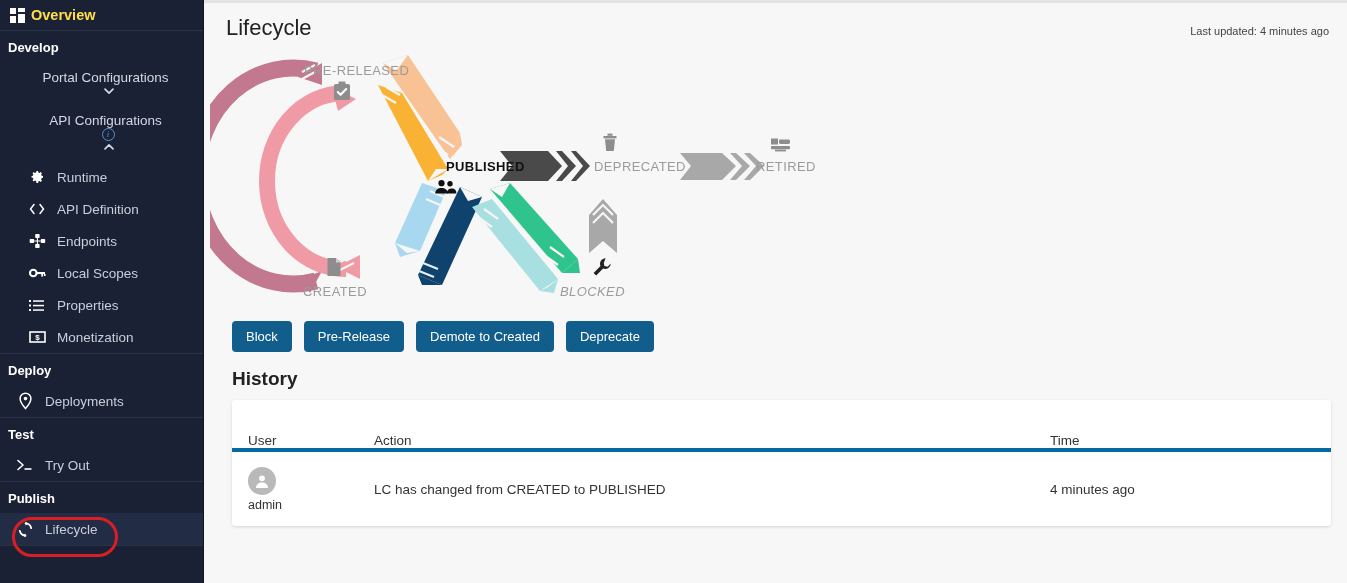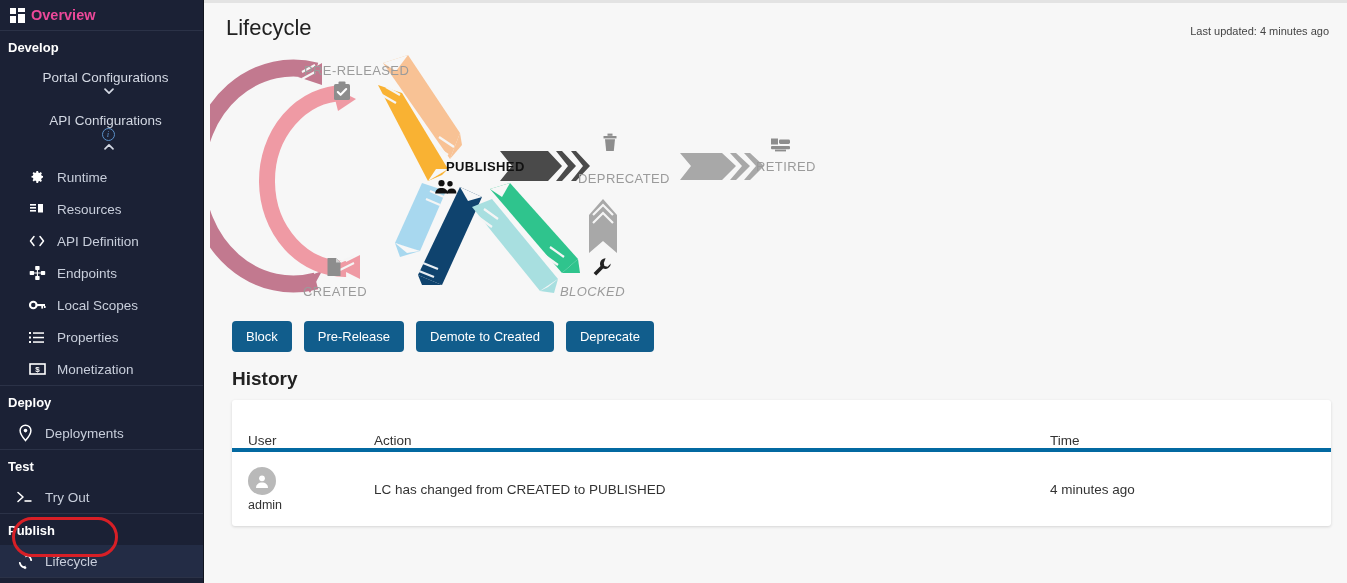--- a/index.html
+++ b/index.html
@@ -17,21 +17,21 @@
     background: #1b2135;
     color: #cfd4e0;
     flex: 0 0 204px;
     position: relative;
     overflow: hidden;
     border-right: 1px solid #11151f;
   }
   .sb-top {
     display: flex; align-items: center; gap: 6px;
     padding: 7px 18px 7px 10px;
-    font-size: 14.5px; font-weight: bold; color: #ec4899;
+    font-size: 14.5px; font-weight: bold; color: #fde047;
   }
   .grid-icon { display:inline-block; width:15px; height:15px; position:relative; flex:0 0 15px; }
   .grid-icon i { position:absolute; background:#fff; display:block; }
   .grid-icon i:nth-child(1){ left:0; top:0; width:6px; height:6px;}
   .grid-icon i:nth-child(2){ left:8px; top:0; width:7px; height:4px;}
   .grid-icon i:nth-child(3){ left:0; top:8px; width:6px; height:7px;}
   .grid-icon i:nth-child(4){ left:8px; top:6px; width:7px; height:9px;}
 
   .sb-section {
     font-size: 13px; font-weight: bold; color: #ffffff;
@@ -171,31 +171,20 @@
     <div class="sb-item">
       <span class="ico">
         <svg width="16" height="16" viewBox="0 0 16 16">
             <path fill="#ffffff" d="M8 5.2a2.8 2.8 0 1 0 0 5.6 2.8 2.8 0 0 0 0-5.6zm0 4.2a1.4 1.4 0 1 1 0-2.8 1.4 1.4 0 0 1 0 2.8z"></path>
             <path fill="#ffffff" d="M14 6.9l-1.4-.25a4.8 4.8 0 0 0-.5-1.2l.82-1.16-1.22-1.22-1.16.82a4.8 4.8 0 0 0-1.2-.5L9.1 2H7.4l-.25 1.4c-.43.11-.83.28-1.2.5l-1.16-.82-1.22 1.22.82 1.16c-.22.37-.39.77-.5 1.2L2.5 6.9v1.7l1.4.25c.11.43.28.83.5 1.2l-.82 1.16 1.22 1.22 1.16-.82c.37.22.77.39 1.2.5L7.4 14h1.7l.25-1.4c.43-.11.83-.28 1.2-.5l1.16.82 1.22-1.22-.82-1.16c.22-.37.39-.77.5-1.2L14 8.6z"></path>
           </svg>
       </span>
       <span>Runtime</span>
     </div>
 
-    <div class="sb-item">
-      <span class="ico">
-        <svg width="16" height="16" viewBox="0 0 16 16">
-            <rect x="1" y="3" width="6" height="1.6" fill="#fff"></rect>
-            <rect x="1" y="6" width="6" height="1.6" fill="#fff"></rect>
-            <rect x="1" y="9" width="6" height="1.6" fill="#fff"></rect>
-            <rect x="9" y="3" width="5" height="8.5" fill="#fff"></rect>
-          </svg>
-      </span>
-      <span>Resources</span>
-    </div>
 
     <div class="sb-item">
       <span class="ico">
         <svg width="18" height="14" viewBox="0 0 18 14">
             <path d="M6 2.5 L2.5 7 L6 11.5" fill="none" stroke="#fff" stroke-width="1.5" stroke-linecap="round" stroke-linejoin="round"></path>
             <path d="M12 2.5 L15.5 7 L12 11.5" fill="none" stroke="#fff" stroke-width="1.5" stroke-linecap="round" stroke-linejoin="round"></path>
           </svg>
       </span>
       <span>API Definition</span>
     </div>
@@ -391,21 +380,21 @@
       <div class="state-label current" style="left:208px; top:118px;">PUBLISHED</div>
       <div class="state-icon" style="left:224px; top:138px;">
         <svg width="24" height="16" viewBox="0 0 24 16">
           <circle cx="7.5" cy="4.2" r="3.1" fill="#111"></circle>
           <circle cx="16" cy="4.8" r="2.7" fill="#111"></circle>
           <path d="M1.2 14.5 c0-3.6 2.8-5.6 6.3-5.6 s6.3 2 6.3 5.6z" fill="#111"></path>
           <path d="M12.8 14.5 c0-3.2 2-4.9 5-4.9 s4.6 1.9 4.6 4.9z" fill="#111"></path>
         </svg>
       </div>
 
-      <div class="state-label muted" style="left:368px; top:118px;margin-top:12px;">DEPRECATED</div>
+      <div class="state-label muted" style="left:384px; top:118px;">DEPRECATED</div>
       <div class="state-icon" style="left:392px; top:92px;">
         <svg width="16" height="20" viewBox="0 0 16 20">
           <rect x="1.5" y="3" width="13" height="2.4" fill="#8d8d8d"></rect>
           <rect x="5.5" y="0.6" width="5" height="2.2" fill="#8d8d8d"></rect>
           <path d="M3 6.2 L13 6.2 L11.8 18 L4.2 18 Z" fill="#8d8d8d"></path>
         </svg>
       </div>
 
       <div class="state-label muted" style="left:546px; top:118px;">RETIRED</div>
       <div class="state-icon" style="left:560px; top:96px;">

